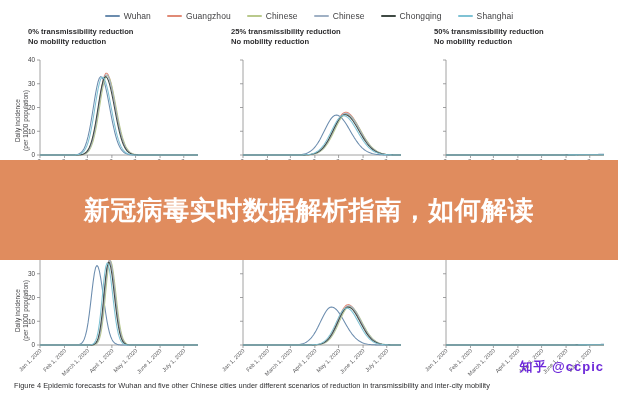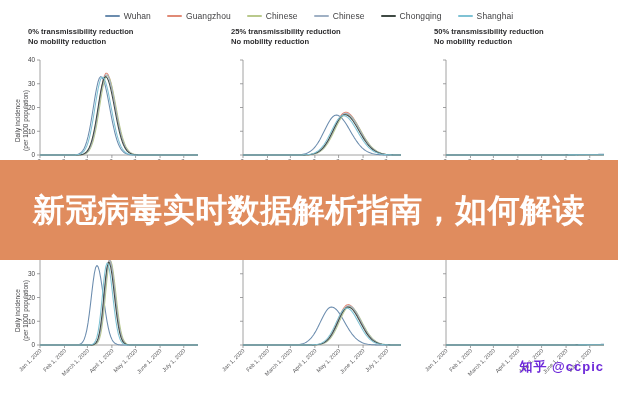--- a/index.html
+++ b/index.html
@@ -40,21 +40,21 @@
            font-size:7.4px;color:#2d2d2f;line-height:10px;white-space:nowrap;}
 
   
   .watermark{position:absolute;right:14px;top:358px;font-size:13px;color:#6d28d9;
              letter-spacing:1px;font-weight:bold;white-space:nowrap;}
 
   
   .overlay{position:absolute;left:0;top:160px;width:618px;height:100px;background:#e08c5e;}
   .overlay-title{position:absolute;left:0;top:162px;width:618px;height:96px;
                  display:flex;flex-direction:column;justify-content:center;align-items:center;
-                 color:#ffffff;font-weight:bold;font-size:32px;line-height:46px;
+                 color:#ffffff;font-weight:bold;font-size:26px;line-height:46px;
                  letter-spacing:.5px;text-align:center;overflow:hidden;}
   .overlay-title span{display:block;white-space:nowrap;}
 </style>
 </head>
 <body>
 
 <div id="fig">
 
   <div class="legend">
       <div class="lg-item">
@@ -318,13 +318,14 @@
     </div>
     <div class="ylabel" style="left: 14px; top: 341px;">
       <div>Daily incidence</div>
       <div>(per 1000 population)</div>
     </div>
     <div class="overlay"></div>
     <div class="overlay-title">
     <span>新冠病毒实时数据解析指南，如何解读</span>
   </div>
     <div class="watermark">知乎 @ccpic</div>
+    <div class="caption">Figure 4 Epidemic forecasts for Wuhan and five other Chinese cities under different scenarios of reduction in transmissibility and inter-city mobility</div>
   </div>
 
 </body></html>

